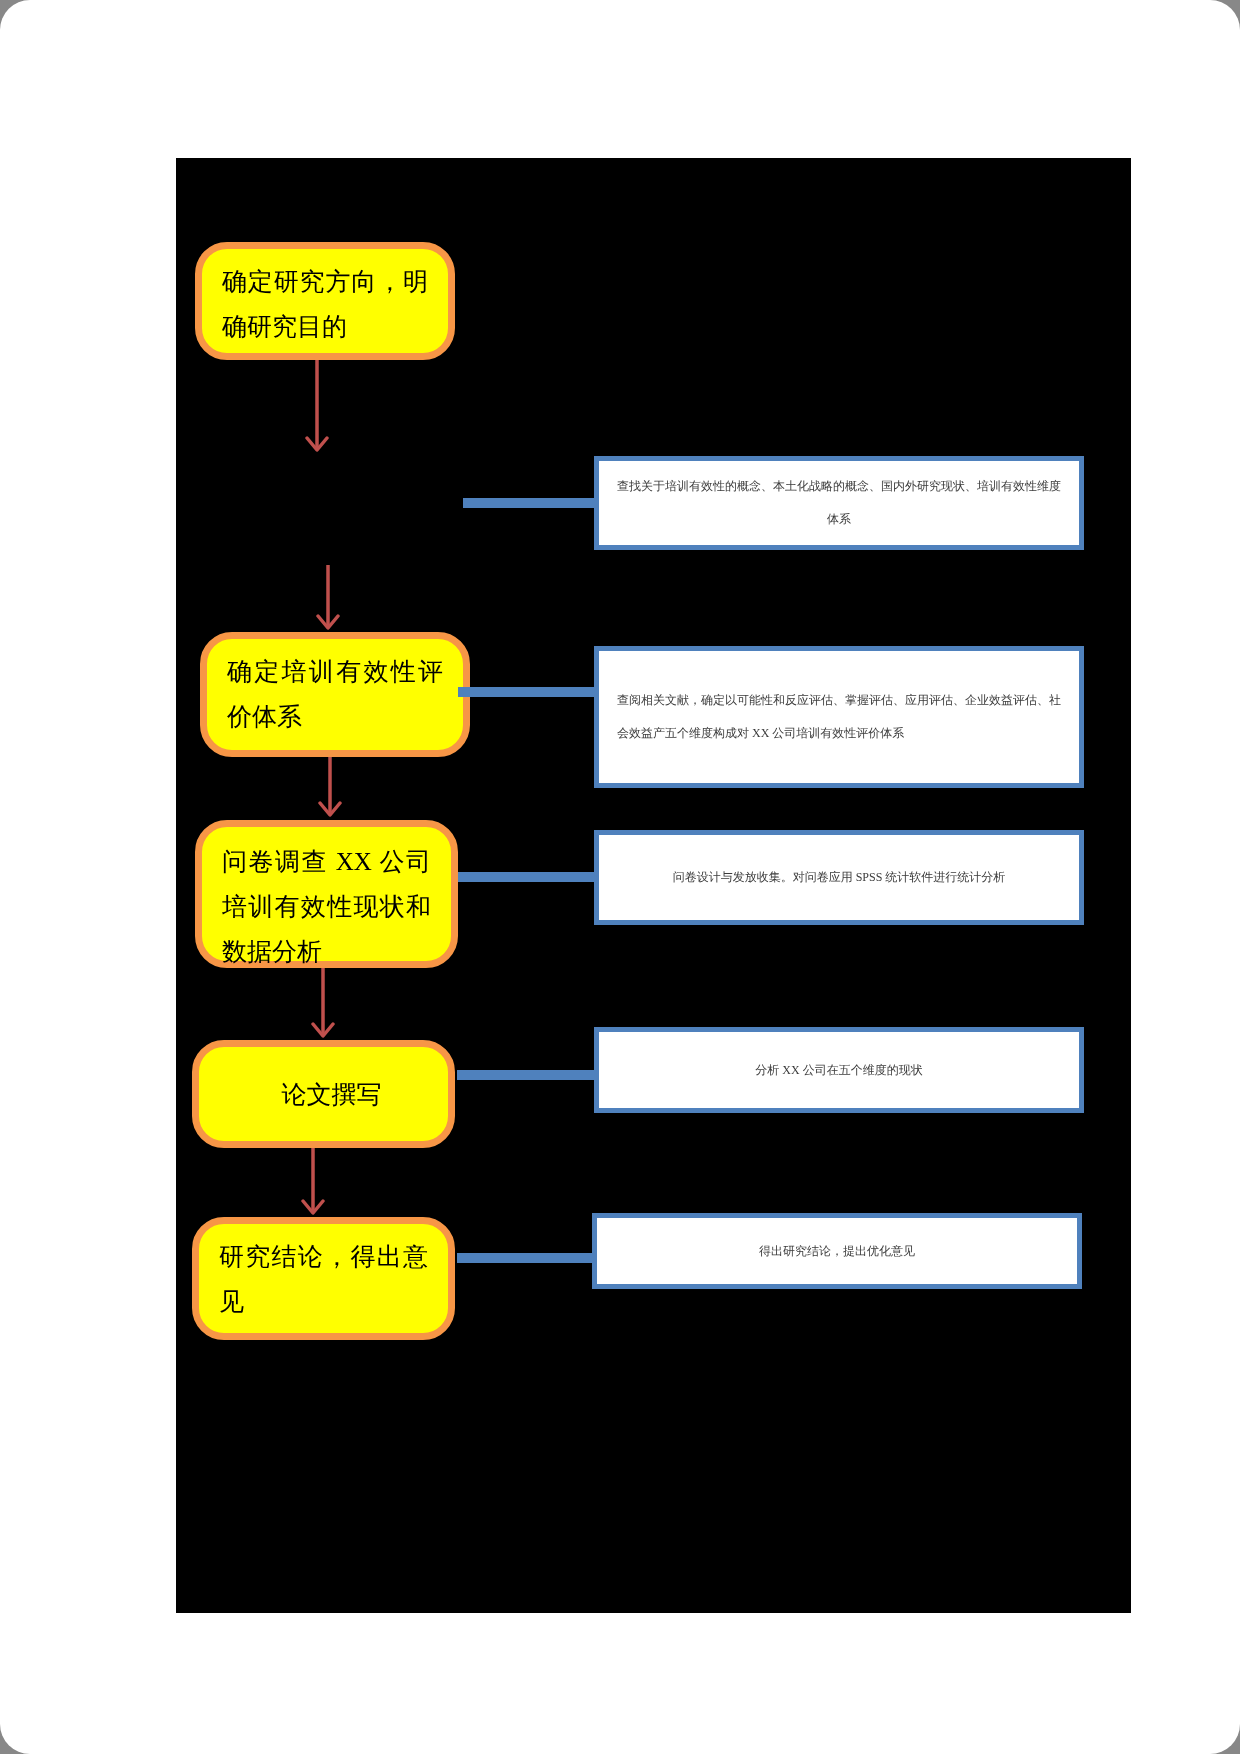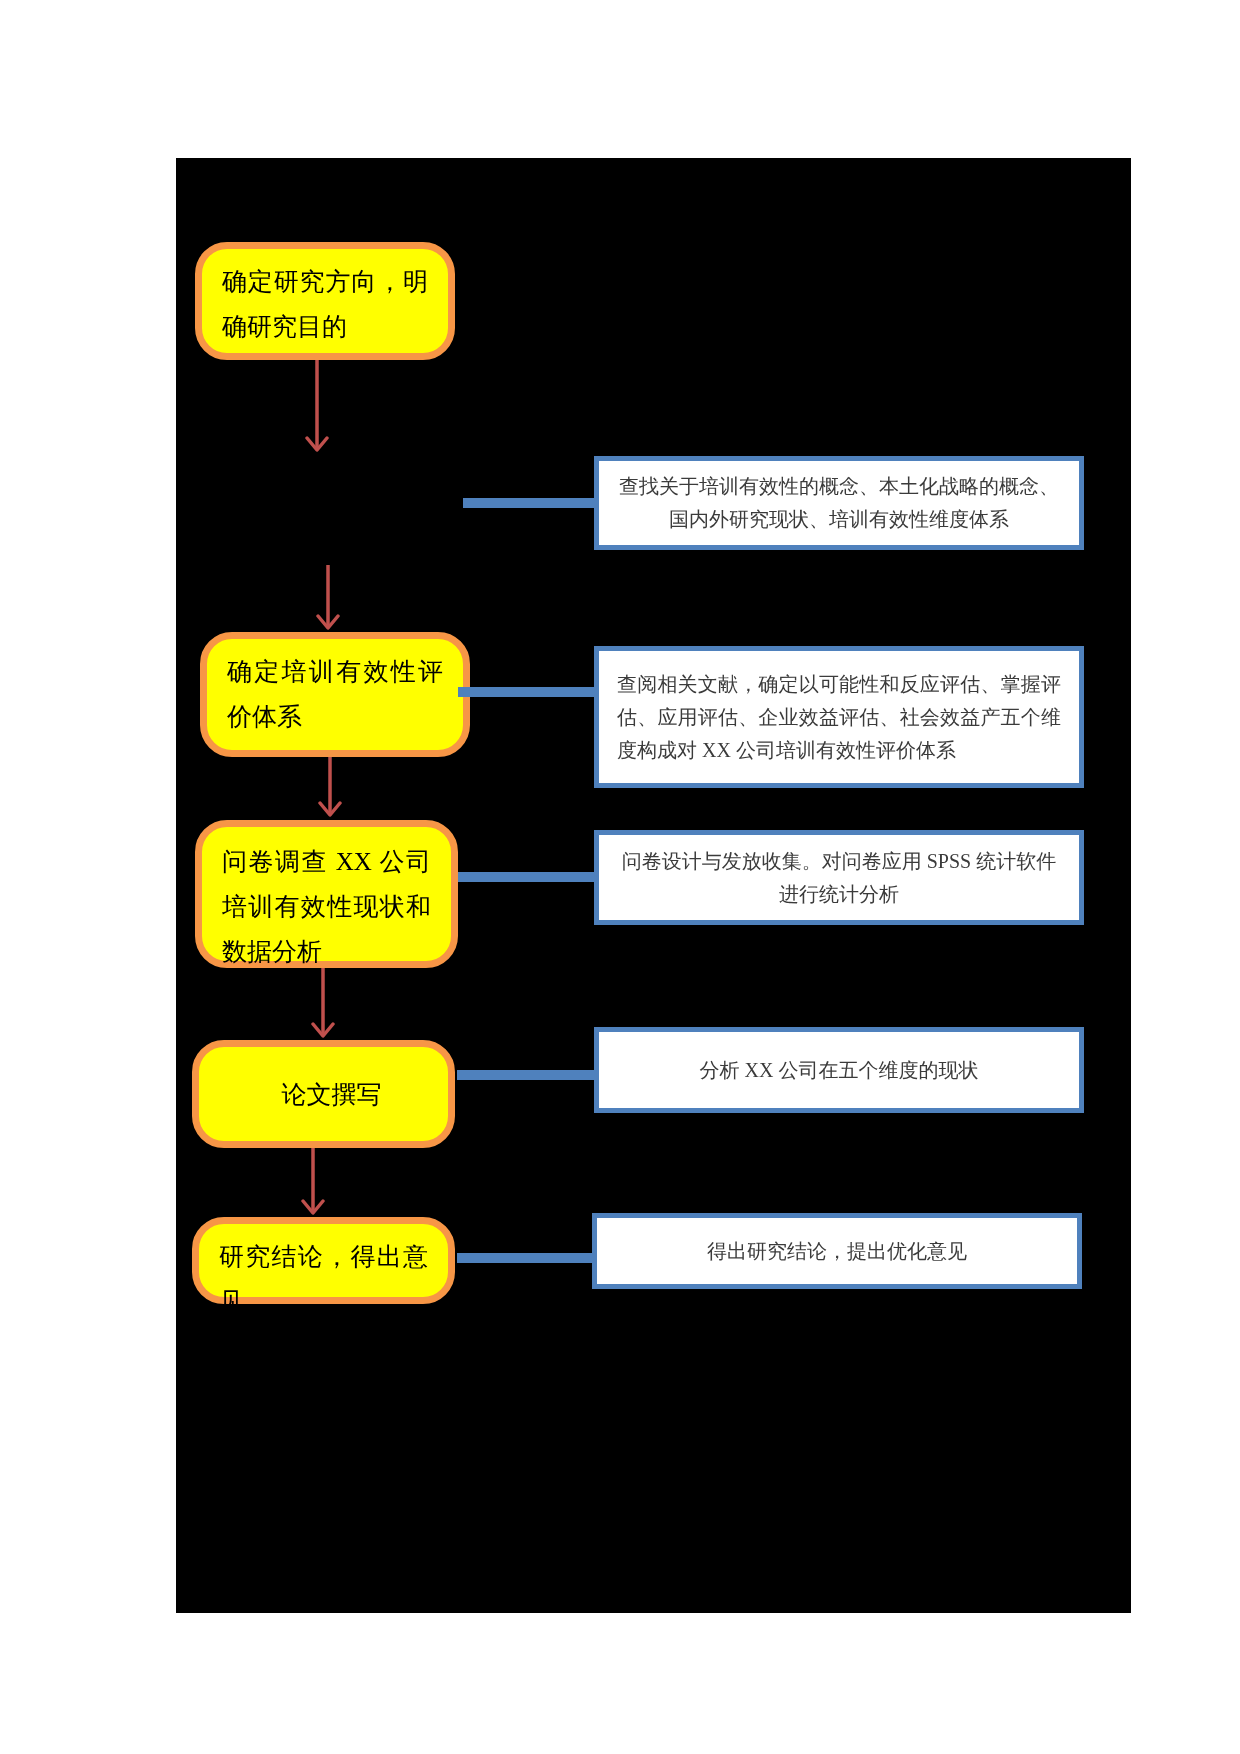--- a/index.html
+++ b/index.html
@@ -2,20 +2,21 @@
 <html><head>
 <meta charset="utf-8">
 <style>
   html,body{margin:0;padding:0;background:#888;}
   .page{
     position:relative;
     width:1240px;height:1754px;
     background:#ffffff;
     font-family:"Liberation Serif","DejaVu Serif",serif;
     overflow:hidden;
+    border-radius:30px;
   }
   .canvas{
     position:absolute;left:176px;top:158px;
     width:955px;height:1455px;
     background:#000000;
   }
   .node{
     position:absolute;
     box-sizing:border-box;
     background:#FFFF00;
@@ -31,21 +32,21 @@
   }
   .node .txt{display:block;width:100%;text-align:justify;text-justify:inter-ideograph;}
   .node.center{justify-content:center;padding-left:36px;}
   .node.center .txt{text-align:center;}
   .note{
     position:absolute;
     box-sizing:border-box;
     background:#ffffff;
     border:5px solid #4F81BD;
     color:#3B3B3B;
-    font-size:20px;
+    font-size:12px;
     line-height:33px;
     padding:8px 18px;
     display:flex;
     flex-direction:column;
     justify-content:center;
   }
   .note .txt{display:block;width:100%;text-align:center;}
   .note.justify .txt{text-align:justify;text-justify:inter-ideograph;}
   .connector{
     position:absolute;
@@ -70,21 +71,21 @@
     </div>
 
     <div class="node" style="left:19px;top:662px;width:263px;height:148px;padding-top:12px;">
       <span class="txt">问卷调查 XX 公司培训有效性现状和数据分析</span>
     </div>
 
     <div class="node center" style="left:16px;top:882px;width:263px;height:108px;">
       <span class="txt">论文撰写</span>
     </div>
 
-    <div class="node" style="left:16px;top:1059px;width:263px;height:87px;">
+    <div class="node" style="left:16px;top:1059px;width:263px;height:123px;">
       <span class="txt">研究结论，得出意见</span>
     </div>
 
     <svg class="arrow" style="left:126px;top:202px;" width="30" height="92" viewBox="0 0 30 92">
       <line x1="15" y1="0" x2="15" y2="88" stroke="#C0504D" stroke-width="3.5"></line>
       <polyline points="5,78 15,90 25,78" fill="none" stroke="#C0504D" stroke-width="3.5" stroke-linecap="round" stroke-linejoin="round"></polyline>
     </svg>
 
     <svg class="arrow" style="left:137px;top:407px;" width="30" height="65" viewBox="0 0 30 65">
       <line x1="15" y1="0" x2="15" y2="61" stroke="#C0504D" stroke-width="3.5"></line>

